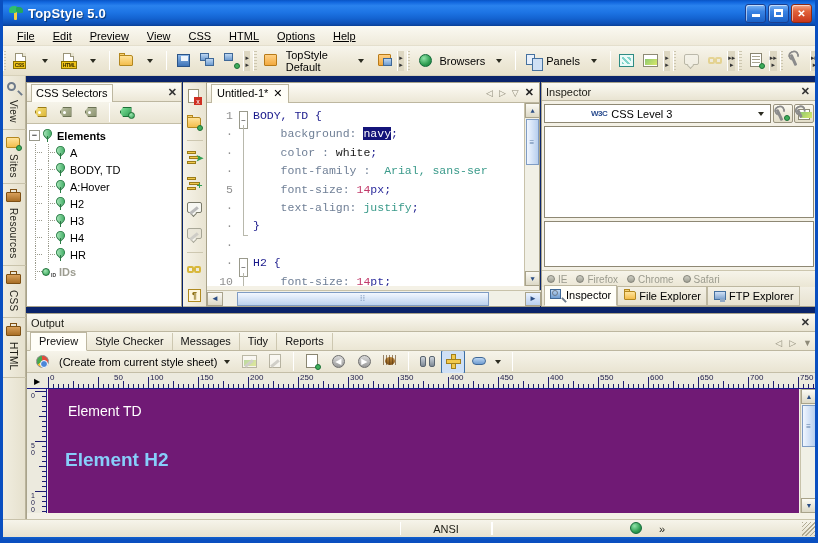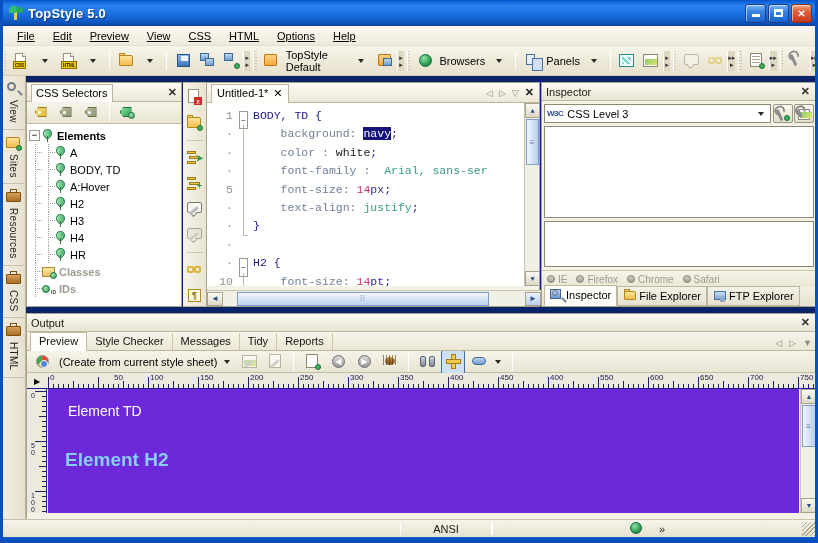--- a/index.html
+++ b/index.html
@@ -277,21 +277,21 @@
   .hsb-thumb{position:absolute;left:14px;top:0;width:252px;height:14px;
     background:linear-gradient(180deg,#f2f7ff,#bcd2ee);border:1px solid #7f9cc4;
     display:flex;align-items:center;justify-content:center;color:#5b7ba6;font-size:8px;letter-spacing:1px;}
 
   
   #inspector { left:541px; top:82px; width:276px; height:225px; }
   .insp-combo {
     margin:3px 2px; height:19px; background:#fff; border:1px solid #8e8874;
     display:flex; align-items:center; padding:0 2px; gap:4px;
   }
-  .w3c { font-size:8px; font-weight:bold; color:#2a4c8f; letter-spacing:-.5px; }
+  .w3c { font-size:8px; font-weight:bold; color:#2a4c8f; letter-spacing:-.5px;margin-left:44px; }
   .insp-combo .val { font-size:11px; color:#000; }
   .insp-combo .cbtn { margin-left:auto; width:15px;height:15px;
       display:flex;align-items:center;justify-content:center; }
   .insp-big { margin:0 2px; height:92px; background:#fff; border:1px solid #8e8874; }
   .insp-small { margin:3px 2px 0; height:46px; background:#fff; border:1px solid #8e8874; }
   .browsers {
     margin-top:3px; height:17px; display:flex; align-items:center; gap:9px; padding:0 5px;
     background:linear-gradient(180deg,#f6f4ea,#ebe6d4); border-top:1px solid #ccc6ae;
     font-size:10px; color:#9b9b8e;
   }
@@ -334,21 +334,21 @@
                   display:flex; align-items:center; justify-content:center; z-index:3; }
   .prev-area { position:relative; height:124px; background:#f4f1e6; }
   .ruler-v {
     position:absolute; left:0; top:0; width:20px; height:124px; background:#eceade;
     border-right:1px solid #1b1b8a; overflow:hidden;
   }
   .vtick { position:absolute; right:0; height:1px; background:#1f1f6e; }
   .vlabel2 { position:absolute; left:1px; font-size:7px; color:#1b1b4a; line-height:7px;
              font-family:"Liberation Sans",sans-serif; width:10px; text-align:center;}
   .prev-canvas {
-    position:absolute; left:21px; top:0; right:17px; bottom:0; background:#6d28d9; overflow:hidden;
+    position:absolute; left:21px; top:0; right:17px; bottom:0; background:#701a75; overflow:hidden;
   }
   .pv-td { position:absolute; left:20px; top:14px; font-size:14px; color:#fff;
            font-family:"Liberation Sans", sans-serif; }
   .pv-h2 { position:absolute; left:17px; top:60px; font-size:19px; font-weight:bold; color:#87CEFA;
            font-family:"Liberation Sans", sans-serif; }
   .prev-vscroll { position:absolute; right:0; top:0; width:16px; height:124px;
                   background:#f1f0e6; border-left:1px solid #c8c2aa; }
 
   
   .statusbar {
@@ -683,28 +683,20 @@
         <span>H4</span>
       </div>
       <div class="tnode">
         <div class="tguide"></div>
           <div class="tguide"></div>
         <div class="pin">
             <div class="head"></div>
             <div class="tail"></div>
           </div>
         <span>HR</span>
-      </div>
-      <div class="tnode dim">
-        <div class="tguide"></div>
-        <div class="foldic">
-            <div class="f"></div>
-            <div class="g"></div>
-          </div>
-        <span>Classes</span>
       </div>
       <div class="tnode dim">
         <div class="tguide"></div>
         <div class="idic">
             <div class="d"></div>
             <div class="sub">ID</div>
           </div>
         <span>IDs</span>
       </div>
     </div>

